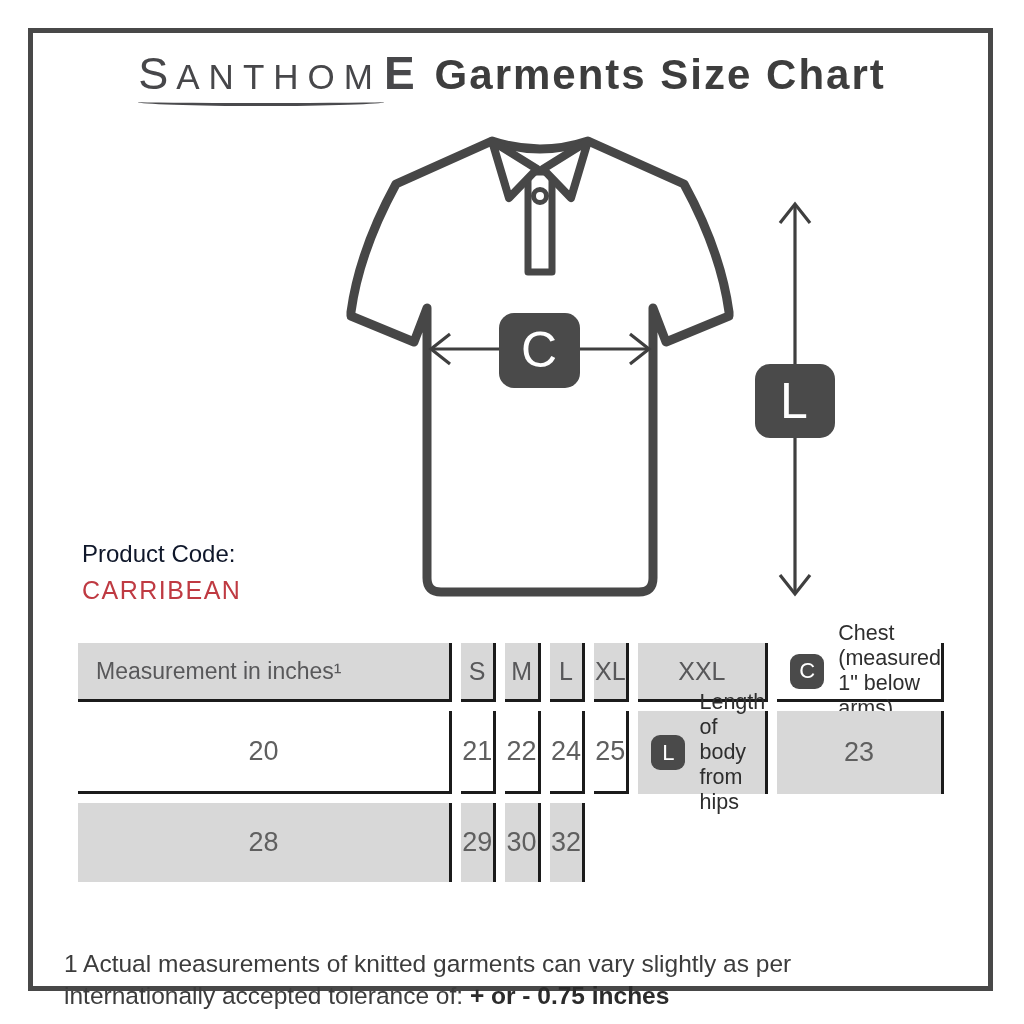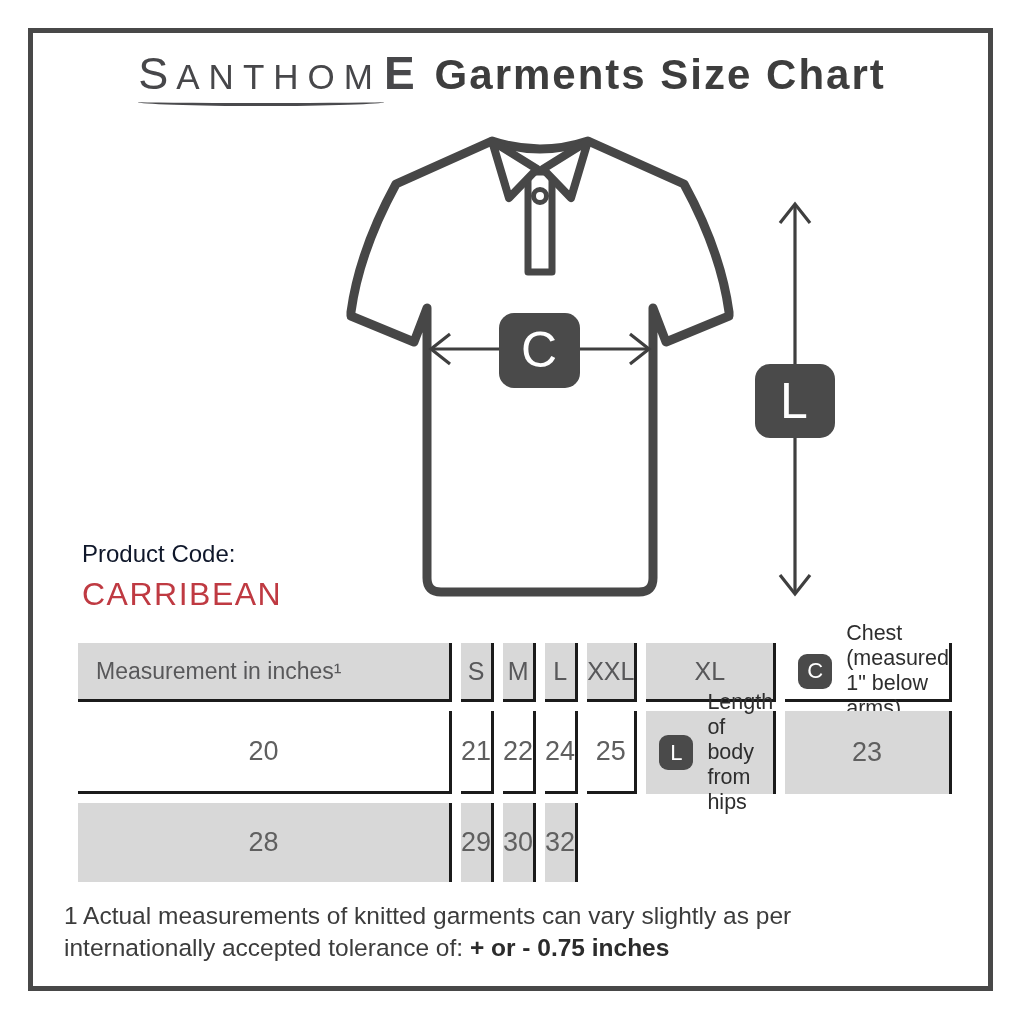--- a/index.html
+++ b/index.html
@@ -24,21 +24,21 @@
   }
   .logo-s{font-size:45px;font-weight:400;letter-spacing:8px;}
   .logo-mid{font-size:35px;font-weight:400;letter-spacing:9px;}
   .logo-e{font-size:46px;font-weight:700;letter-spacing:0;}
   .title-text{font-size:42px;font-weight:700;letter-spacing:2px;color:#3d3d3d;}
   
   .shirt-svg{position:absolute;left:330px;top:118px;}
   
   .product-code{position:absolute;left:82px;top:540px;}
   .product-code .label{font-size:24px;color:#0f172a;}
-  .product-code .code{font-size:32px;color:#bf3a42;letter-spacing:1.5px;margin-top:8px;}
+  .product-code .code{font-size:25px;color:#bf3a42;letter-spacing:1.5px;margin-top:8px;}
   
   .size-table{
     position:absolute;left:78px;top:643px;width:866px;
     display:grid;grid-template-columns:374px repeat(6,1fr);
     grid-template-rows:59px 83px 79px;
     gap:9px;
   }
   .cell{
     box-sizing:border-box;border-right:3px solid #1b1b1b;
     display:flex;align-items:center;justify-content:center;
@@ -50,21 +50,21 @@
   .hdr-size{font-size:25px;color:#58585a;}
   .row-label{font-size:21.5px;color:#2e2e2e;display:flex;align-items:center;}
   .badge{
     width:34px;height:35px;border-radius:9px;background:#4a4a4a;color:#ffffff;
     display:inline-flex;align-items:center;justify-content:center;
     font-size:22px;margin:0 14px 0 13px;flex:0 0 auto;
   }
   .val{font-size:27px;color:#5f5f5f;}
   
   .footnote{
-    position:absolute;left:64px;top:900px;width:884px;
+    position:absolute;left:64px;top:948px;width:884px;
     font-size:24.5px;line-height:1.32;color:#3c3c3c;
   }
   .footnote b{color:#2b2b2b;}
 </style>
 </head>
 <body>
 
 <div class="frame"></div>
 
 <div class="title-row">
@@ -137,24 +137,24 @@
   <div class="cell gray hline">
       <span class="hdr-size">S</span>
     </div>
   <div class="cell gray hline">
       <span class="hdr-size">M</span>
     </div>
   <div class="cell gray hline">
       <span class="hdr-size">L</span>
     </div>
   <div class="cell gray hline">
+      <span class="hdr-size">XL</span>
+    </div>
+  <div class="cell gray hline">
       <span class="hdr-size">XXL</span>
-    </div>
-  <div class="cell gray hline">
-      <span class="hdr-size">XL</span>
     </div>
 
   <div class="cell hline first">
     <span class="row-label">
       <span class="badge">C</span>
       <span>Chest (measured 1" below arms)</span>
     </span>
   </div>
   <div class="cell hline">
       <span class="val">20</span>

